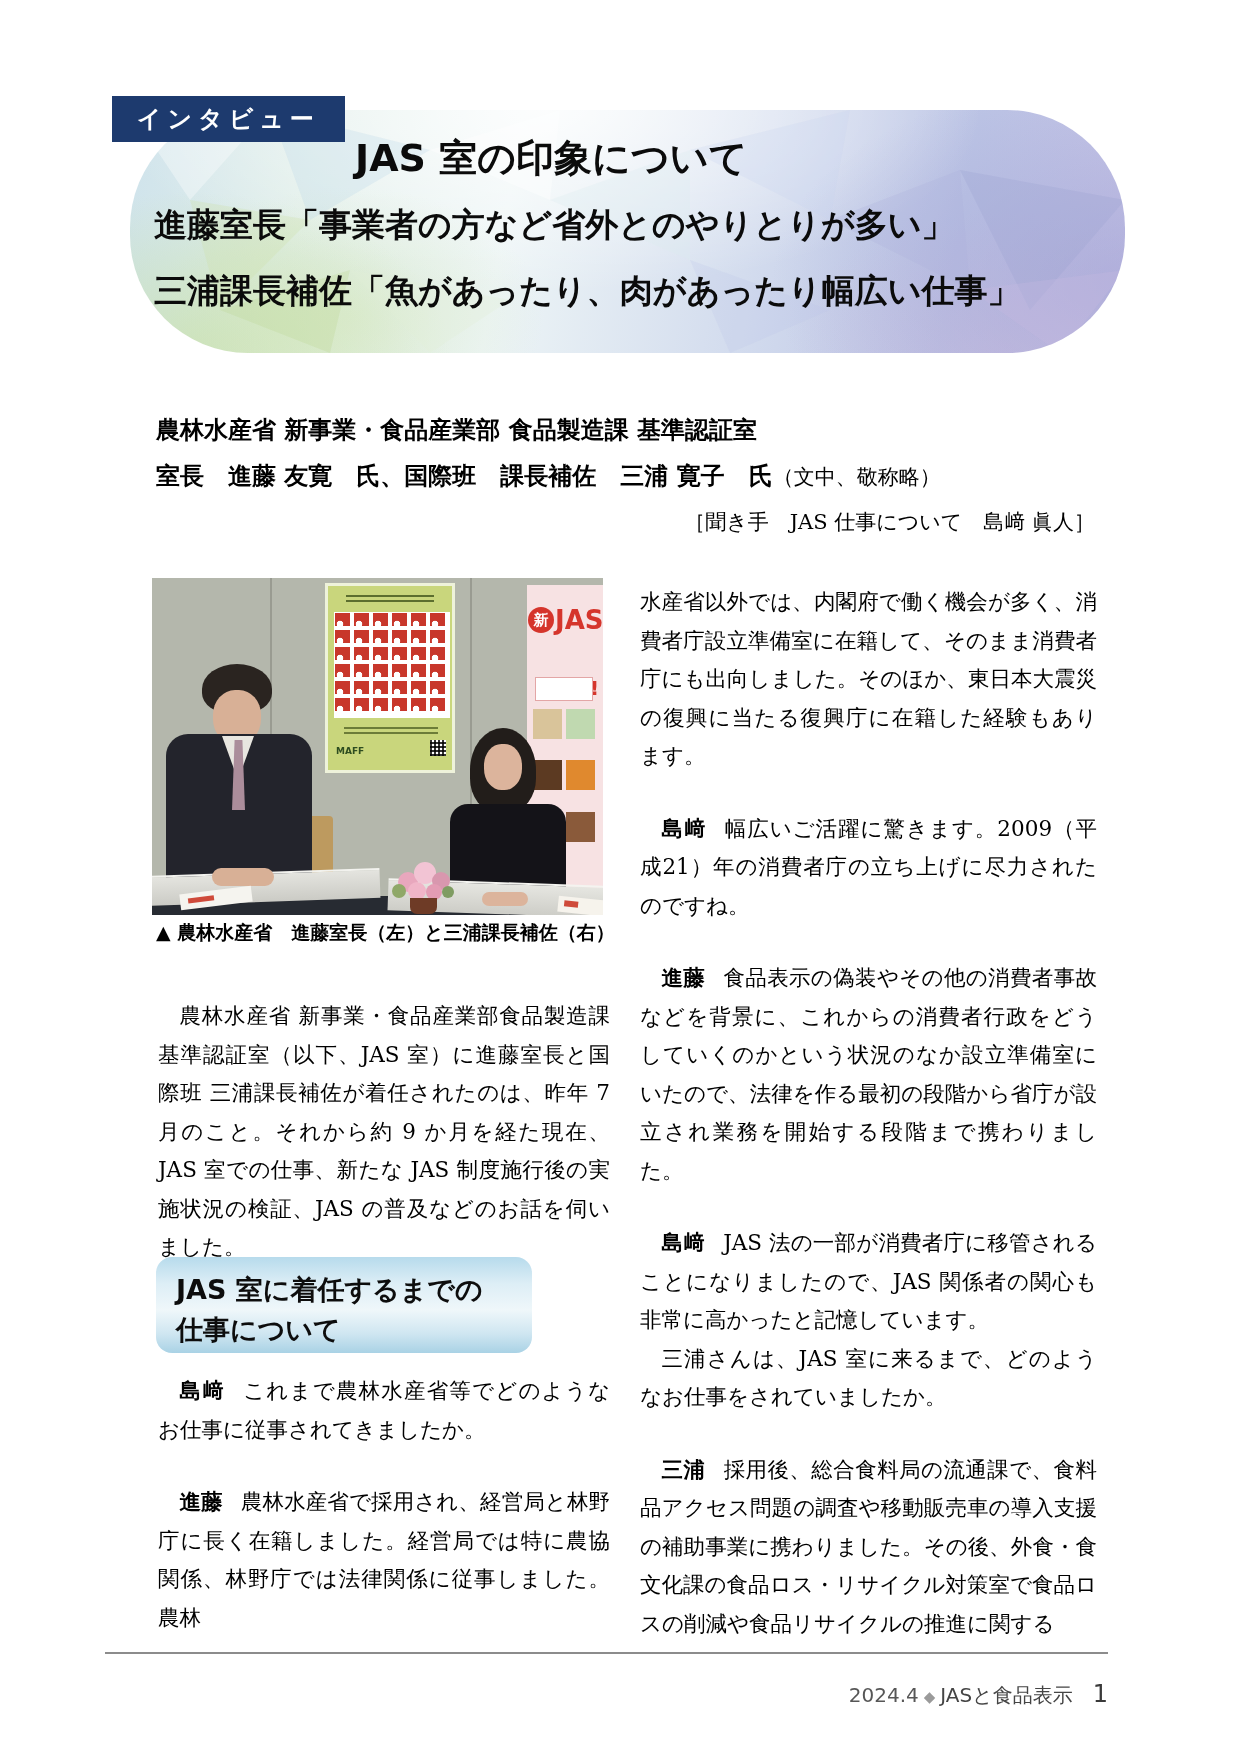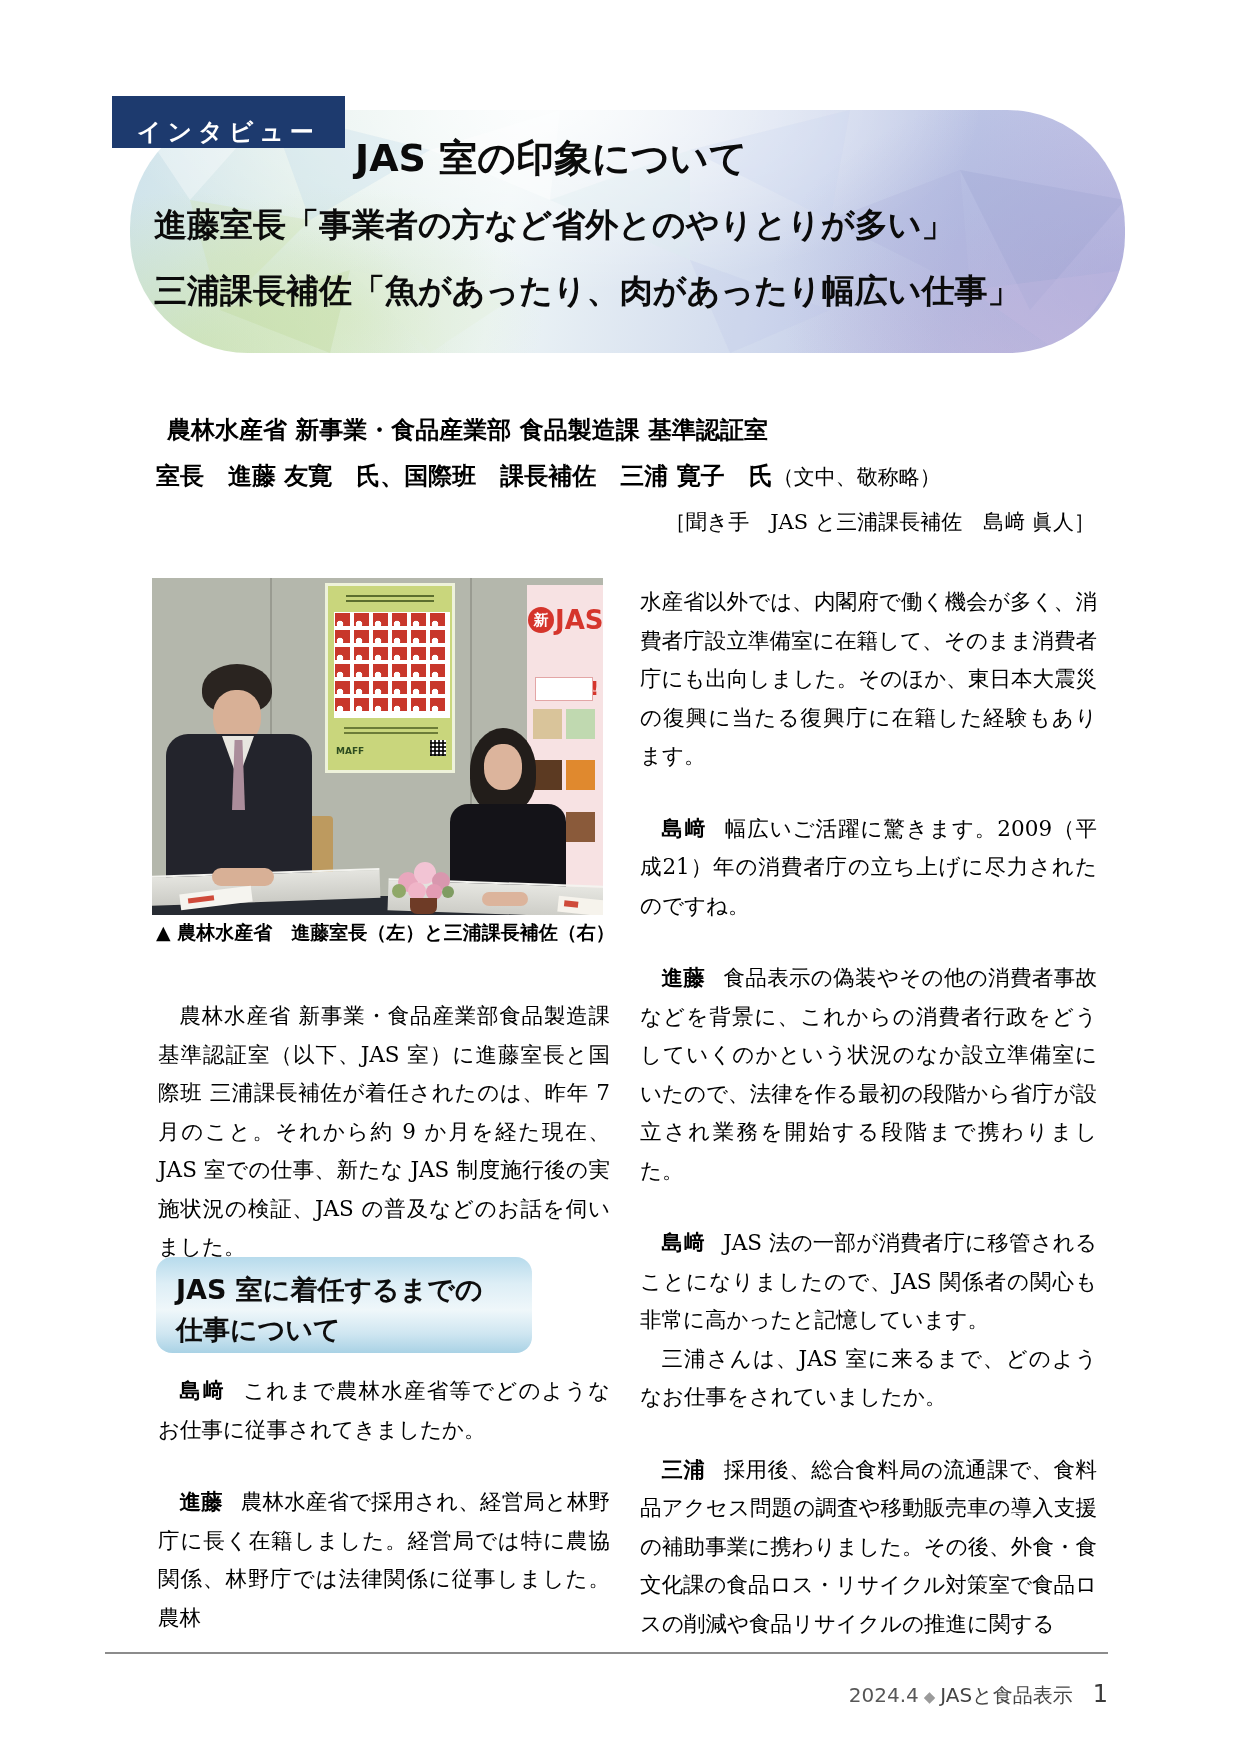--- a/index.html
+++ b/index.html
@@ -1,21 +1,21 @@
 <!DOCTYPE html>
 <html><head>
 <meta charset="utf-8">
 <style>
   html,body{margin:0;padding:0;background:#e9e9e9;}
   .page{position:relative;width:1241px;height:1754px;margin:0 auto;background:#ffffff;overflow:hidden;
         font-family:"DejaVu Serif","Liberation Serif",serif;color:#111;}
 
   
-  .badge{position:absolute;left:112px;top:96px;height:52px;padding:0 25px;background:#1d3a6e;
-         display:flex;align-items:flex-end;z-index:3;}
+  .badge{position:absolute;left:112px;top:96px;height:46px;padding:0 25px;background:#1d3a6e;
+         display:flex;align-items:center;z-index:3;}
   .badge span{color:#fff;font-family:"DejaVu Sans","Liberation Sans",sans-serif;
               font-weight:bold;font-size:24px;letter-spacing:6px;}
 
   
   .banner{position:absolute;left:130px;top:110px;width:995px;height:243px;border-radius:118px;
           overflow:hidden;z-index:1;
           background:
             radial-gradient(ellipse 420px 260px at 6% 100%, rgba(196,222,150,.55), rgba(196,222,150,0) 62%),
             radial-gradient(ellipse 300px 200px at 22% 85%, rgba(214,232,190,.5), rgba(214,232,190,0) 65%),
             radial-gradient(ellipse 520px 300px at 100% 70%, rgba(146,148,205,.42), rgba(146,148,205,0) 68%),
@@ -25,21 +25,21 @@
   .banner svg{position:absolute;left:0;top:0;width:100%;height:100%;}
   .banner-title{position:absolute;left:225px;top:24px;font-family:"DejaVu Sans","Liberation Sans",sans-serif;
                 font-weight:900;font-size:38px;line-height:48px;color:#0b0b0b;z-index:2;}
   .banner-q{position:absolute;left:24px;font-family:"DejaVu Sans","Liberation Sans",sans-serif;
             font-weight:900;font-size:33px;line-height:46px;color:#0b0b0b;z-index:2;}
   .q1{top:92px;} .q2{top:158px;}
 
   
   .aff{position:absolute;left:156px;font-family:"DejaVu Sans","Liberation Sans",sans-serif;
        font-weight:bold;font-size:24px;color:#000;white-space:nowrap;}
-  .aff1{top:414px;margin-left:11px;} .aff2{top:460px;}
+  .aff1{top:414px;} .aff2{top:460px;}
   .aff-note{font-family:"DejaVu Serif","Liberation Serif",serif;font-weight:normal;font-size:21px;}
   .interviewer{position:absolute;left:156px;top:508px;width:939px;text-align:right;
                font-size:21px;color:#000;}
 
   
   .photo{position:absolute;left:152px;top:578px;width:451px;height:337px;background:#b4b7ac;overflow:hidden;}
   .seam{position:absolute;top:0;width:2px;height:100%;background:rgba(60,60,50,.22);}
   .poster-green{position:absolute;left:173px;top:5px;width:130px;height:190px;background:#c9d67c;
                 border:3px solid #eef2da;box-sizing:border-box;}
   .pg-head{position:absolute;left:12px;top:6px;width:100px;height:16px;}
@@ -152,21 +152,21 @@
       <polygon points="560,150 700,200 600,243" fill="rgba(185,195,230,0.22)"></polygon>
       <polygon points="220,160 380,190 300,243" fill="rgba(225,238,215,0.30)"></polygon>
     </svg>
     <div class="banner-title">JAS 室の印象について</div>
     <div class="banner-q q1">進藤室長「事業者の方など省外とのやりとりが多い」</div>
     <div class="banner-q q2">三浦課長補佐「魚があったり、肉があったり幅広い仕事」</div>
   </div>
 
   <div class="aff aff1">農林水産省 新事業・食品産業部 食品製造課 基準認証室</div>
   <div class="aff aff2"><span>室長　進藤 友寛　氏、国際班　課長補佐　三浦 寛子　氏</span><span class="aff-note">（文中、敬称略）</span></div>
-  <div class="interviewer">［聞き手　JAS と三浦課長補佐　島﨑 眞人］</div>
+  <div class="interviewer">［聞き手　JAS 仕事について　島﨑 眞人］</div>
 
   <div class="photo">
     <div class="seam" style="left:118px"></div>
     <div class="seam" style="left:318px"></div>
 
     <div class="poster-green">
       <div class="pg-head">
           <i></i>
           <i></i>
         </div>

